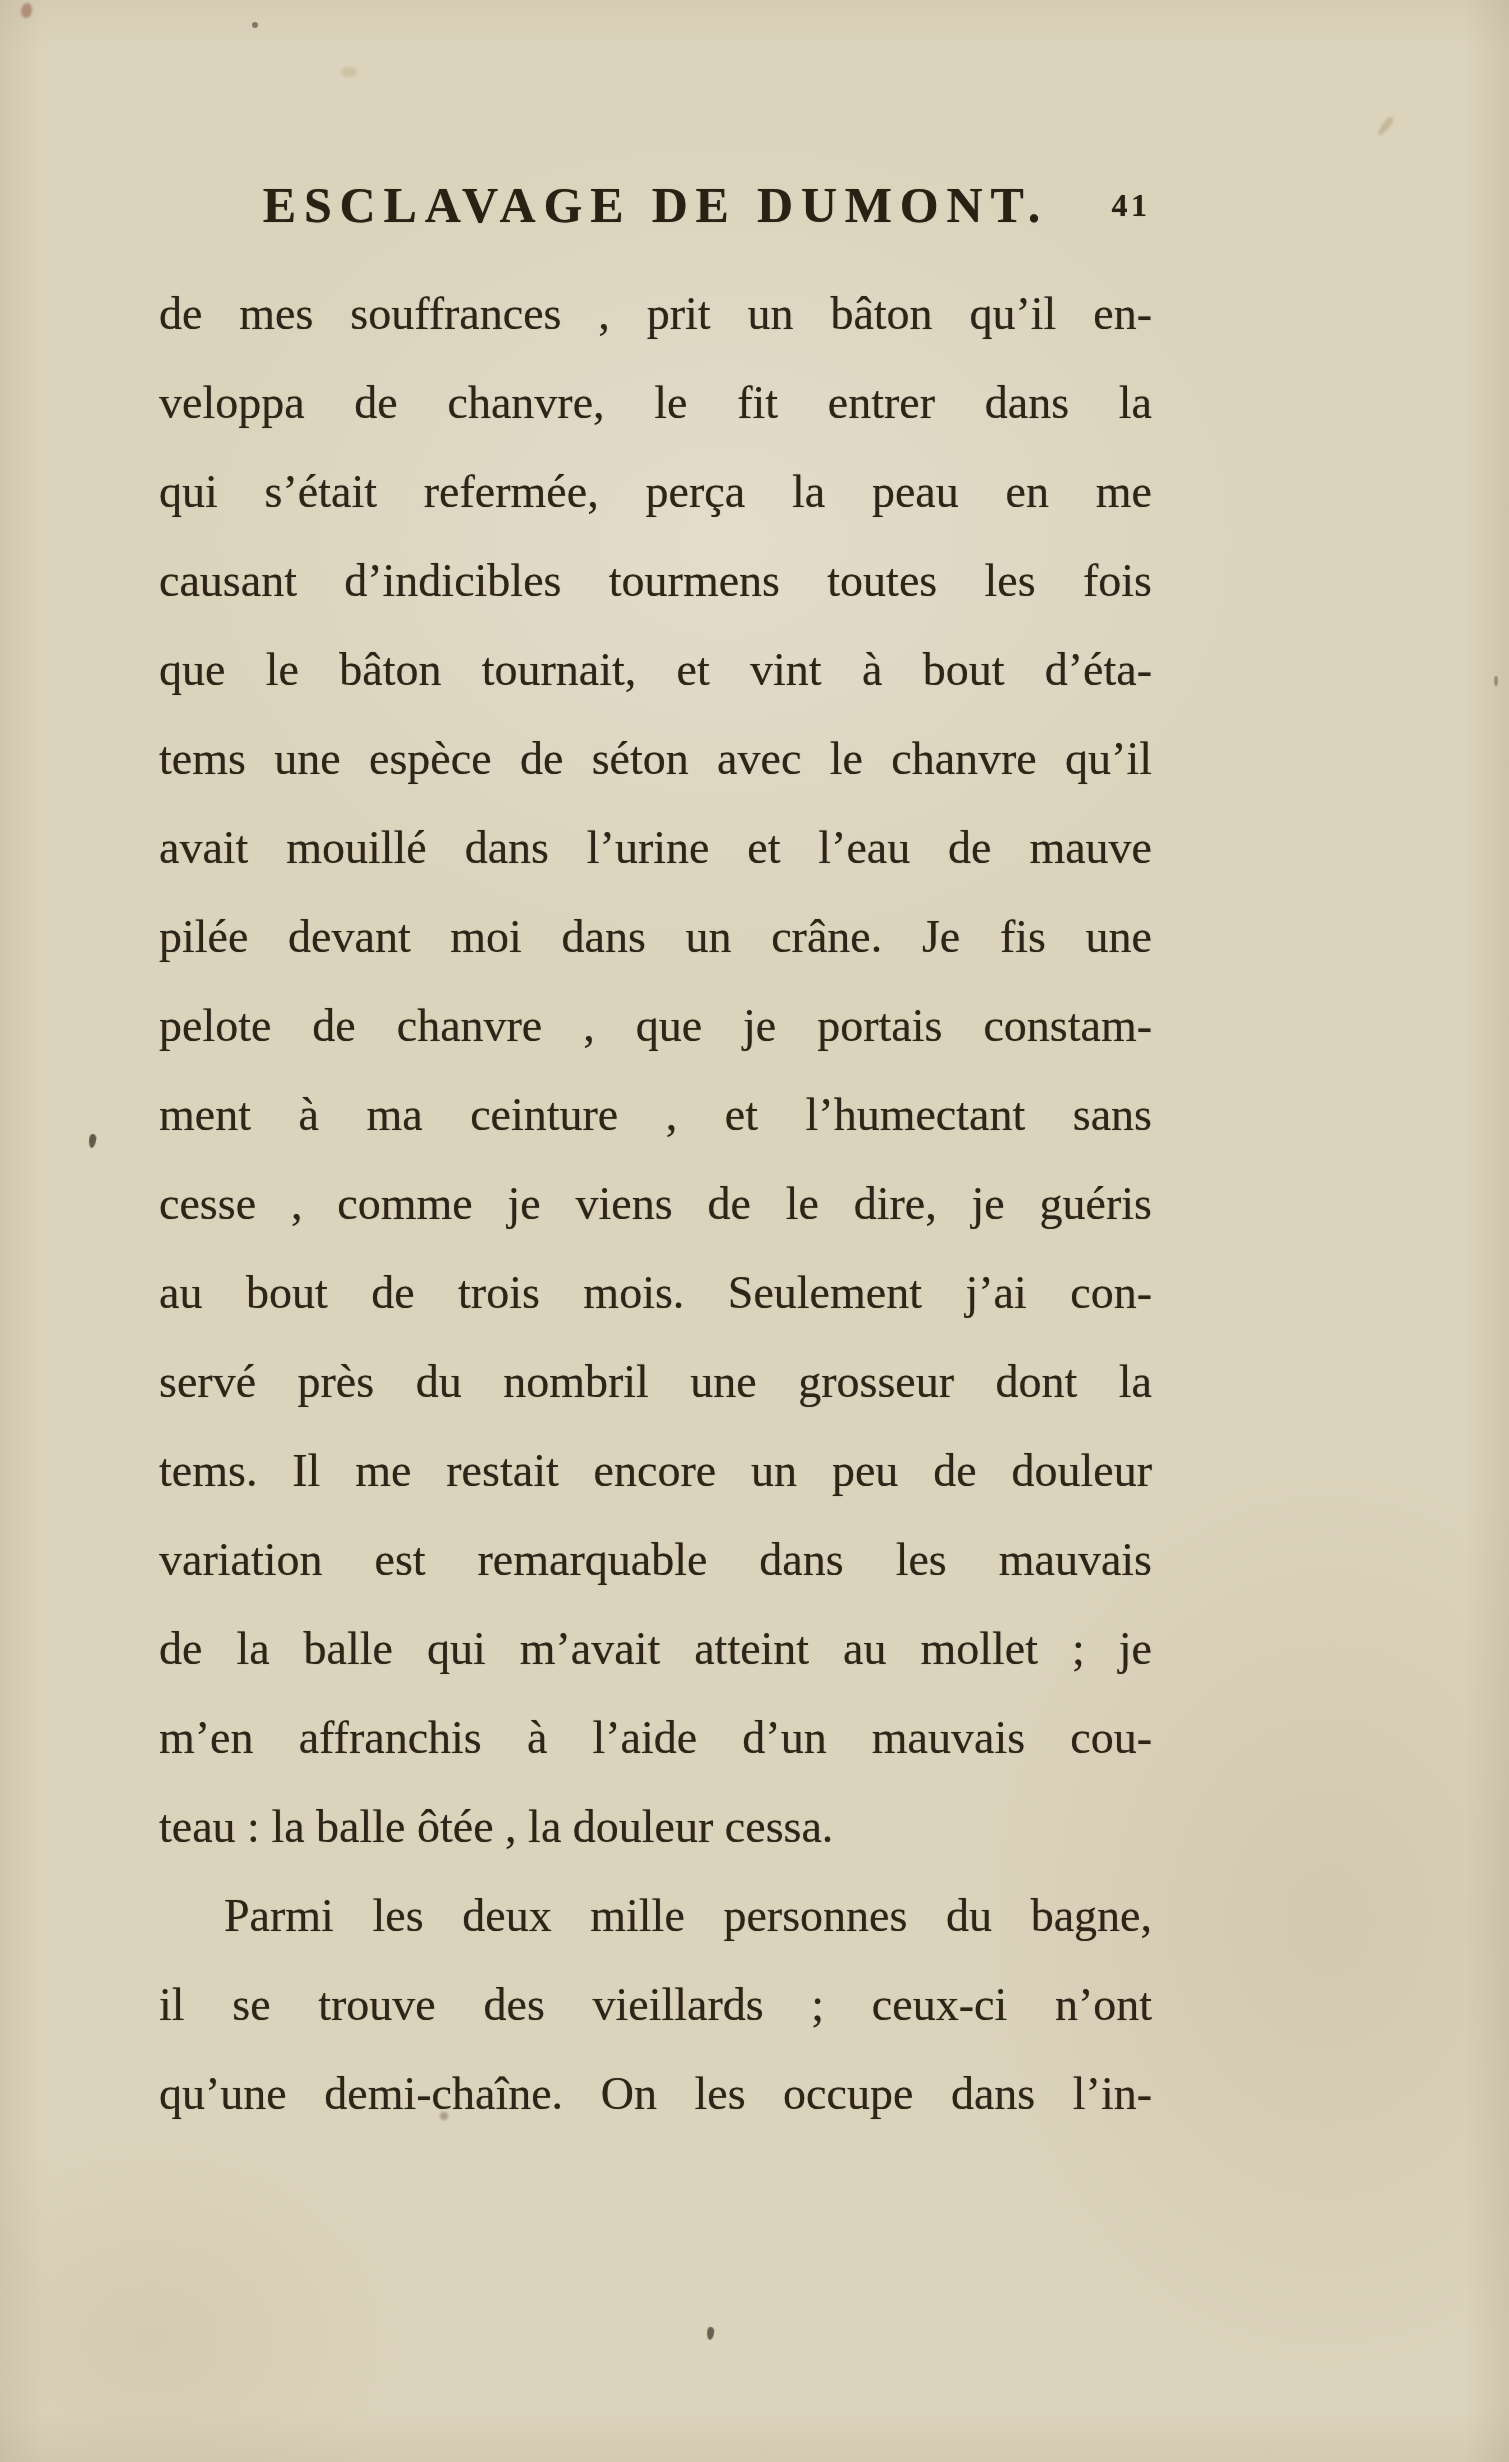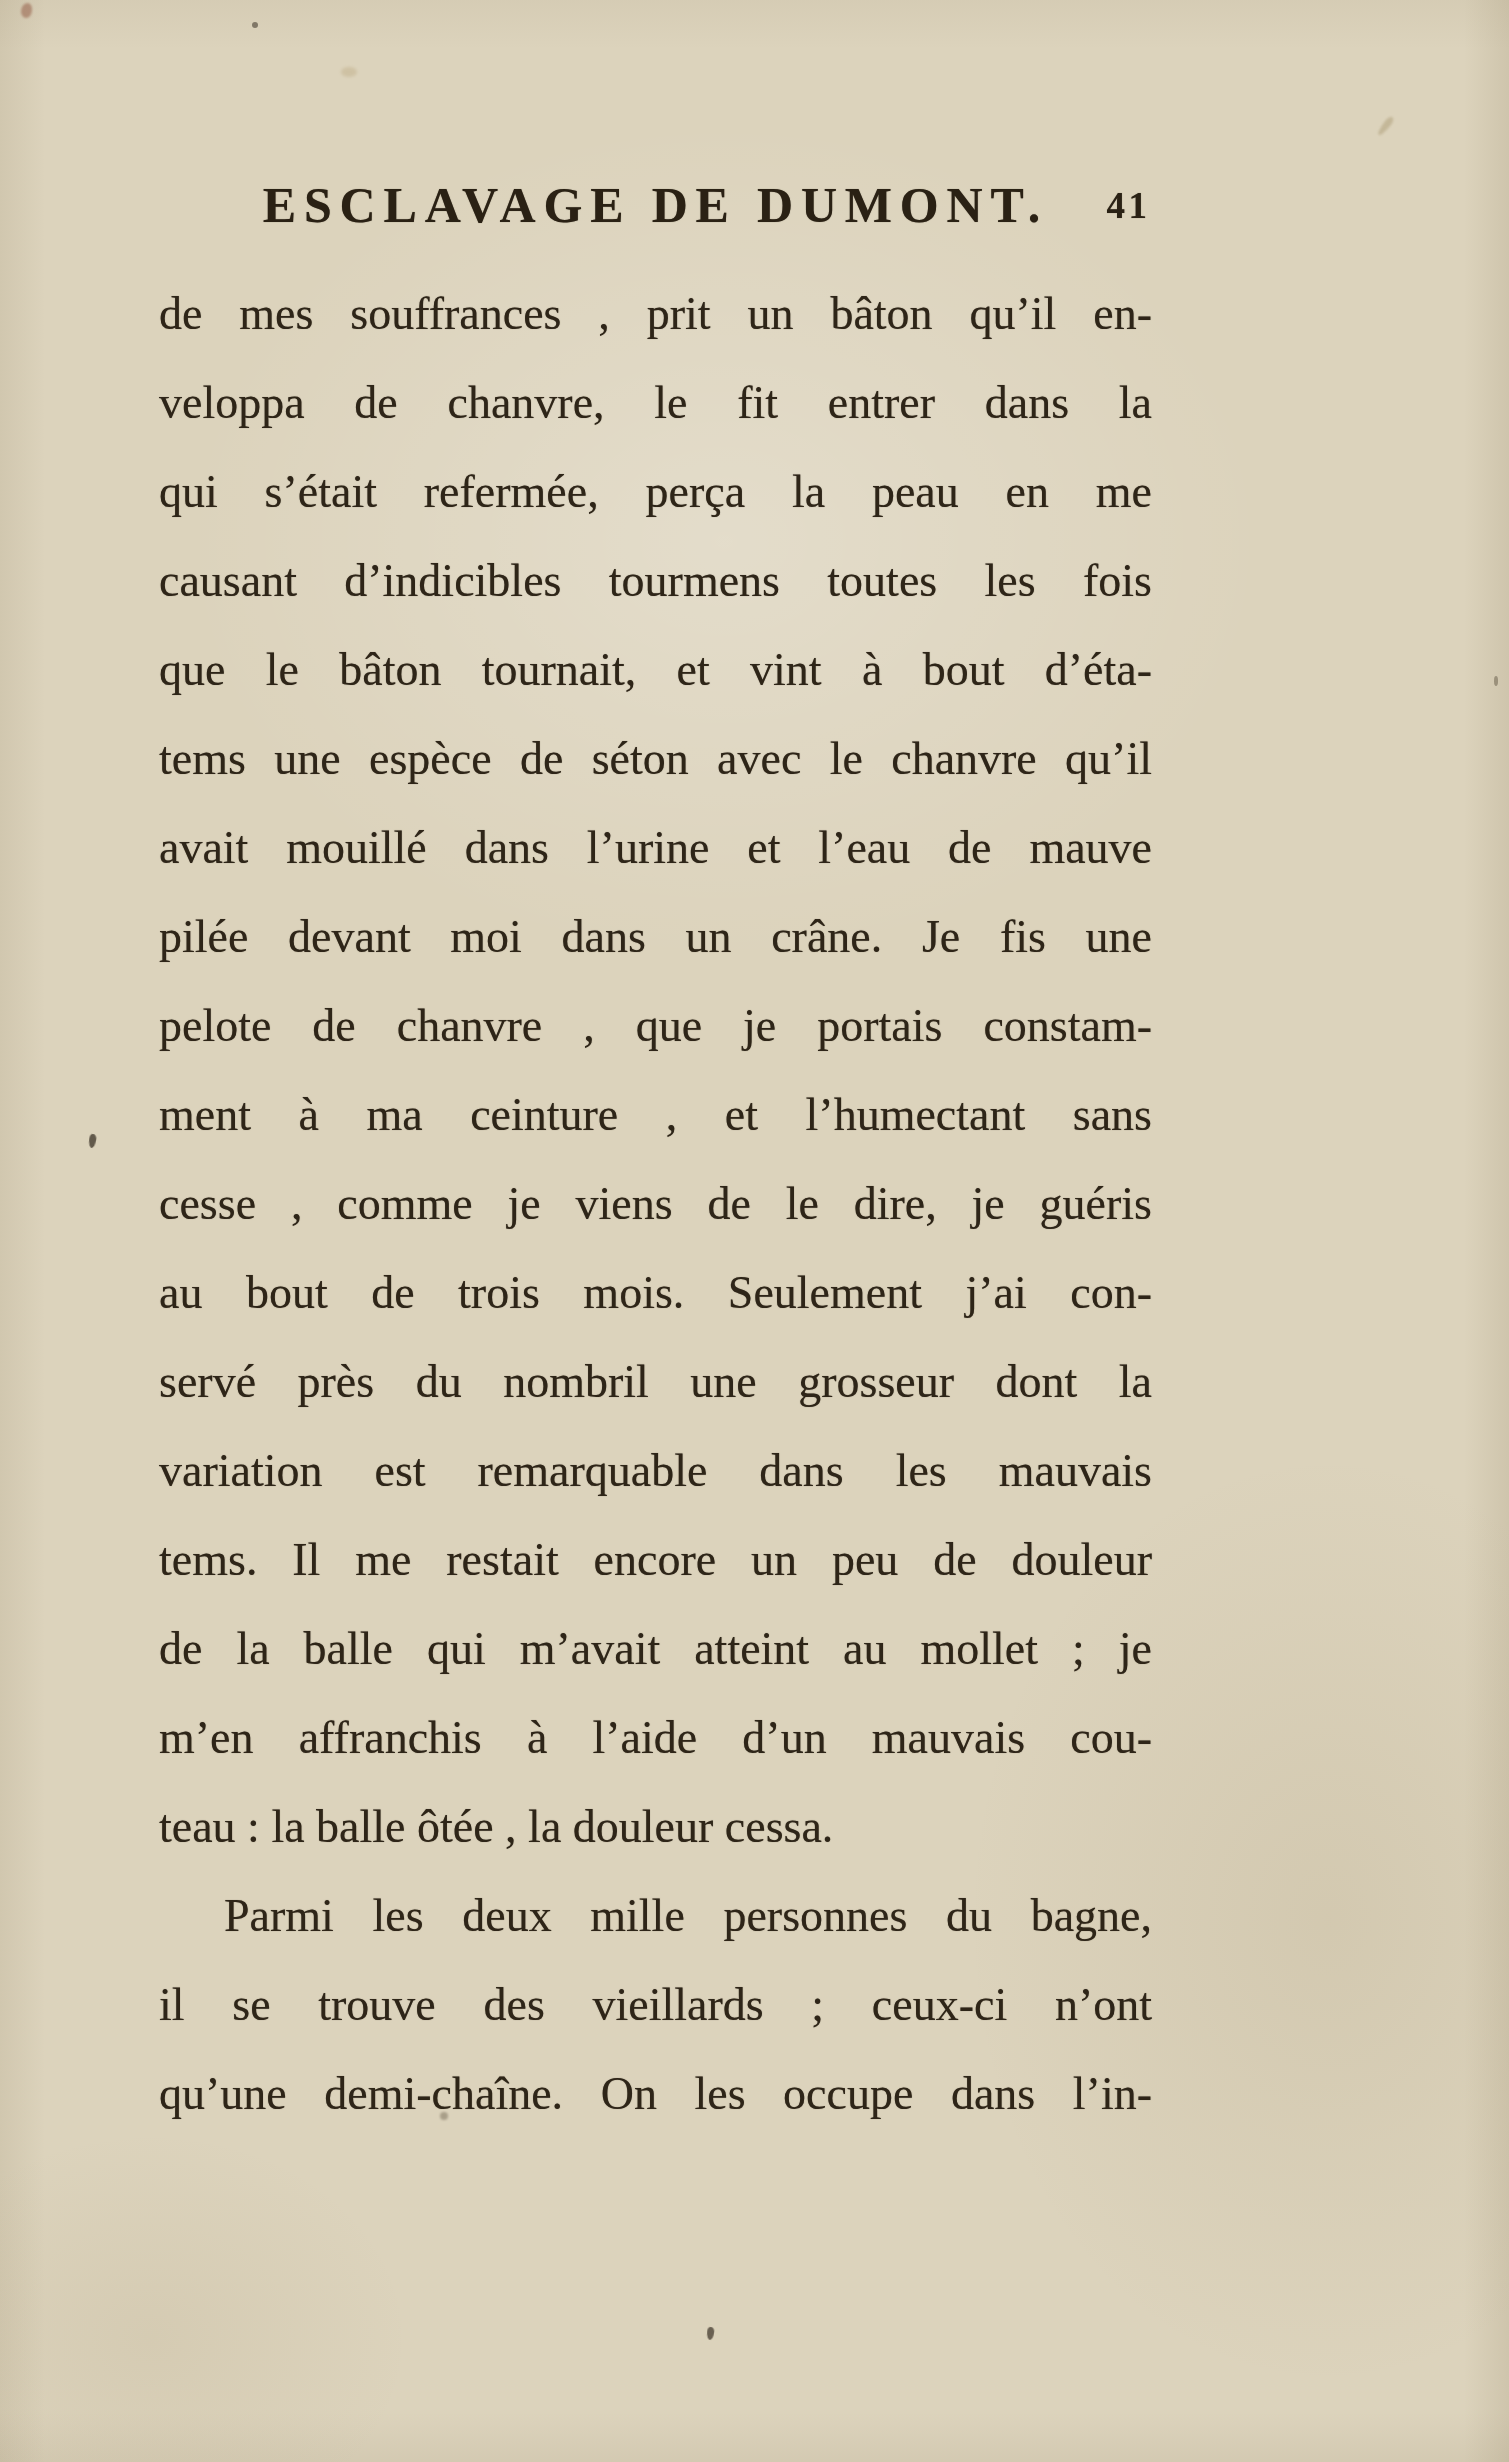--- a/index.html
+++ b/index.html
@@ -37,21 +37,21 @@
     font-size: 50px;
     font-weight: bold;
     letter-spacing: 7.8px;
     color: #2a2114;
     text-shadow: 0 0 0.9px rgba(42,33,20,0.55);
   }
   .running-head .folio {
     position: absolute;
     right: 1.7px;
     top: 0;
-    font-size: 37px;
+    font-size: 32px;
     font-weight: bold;
     letter-spacing: 3.4px;
     color: #2a2114;
     text-shadow: 0 0 0.9px rgba(42,33,20,0.5);
   }
 
   .textblock {
     position: absolute;
     top: 269px;
     left: 159px;
@@ -146,22 +146,22 @@
     <div class="line">causant d’indicibles tourmens toutes les fois</div>
     <div class="line">que le bâton tournait, et vint à bout d’éta-</div>
     <div class="line">tems une espèce de séton avec le chanvre qu’il</div>
     <div class="line">avait mouillé dans l’urine et l’eau de mauve</div>
     <div class="line">pilée devant moi dans un crâne. Je fis une</div>
     <div class="line">pelote de chanvre , que je portais constam-</div>
     <div class="line">ment à ma ceinture , et l’humectant sans</div>
     <div class="line">cesse , comme je viens de le dire, je guéris</div>
     <div class="line">au bout de trois mois. Seulement j’ai con-</div>
     <div class="line">servé près du nombril une grosseur dont la</div>
+    <div class="line">tems. Il me restait encore un peu de douleur</div>
     <div class="line">variation est remarquable dans les mauvais</div>
-    <div class="line">tems. Il me restait encore un peu de douleur</div>
     <div class="line">de la balle qui m’avait atteint au mollet ; je</div>
     <div class="line">m’en affranchis à l’aide d’un mauvais cou-</div>
     <div class="line line--paraend">teau : la balle ôtée , la douleur cessa.</div>
     <div class="line line--indent">Parmi les deux mille personnes du bagne,</div>
     <div class="line">il se trouve des vieillards ; ceux-ci n’ont</div>
     <div class="line">qu’une demi-chaîne. On les occupe dans l’in-</div>
   </div>
 
   <div class="speck speck--red-corner"></div>
   <div class="speck speck--dot-top"></div>

